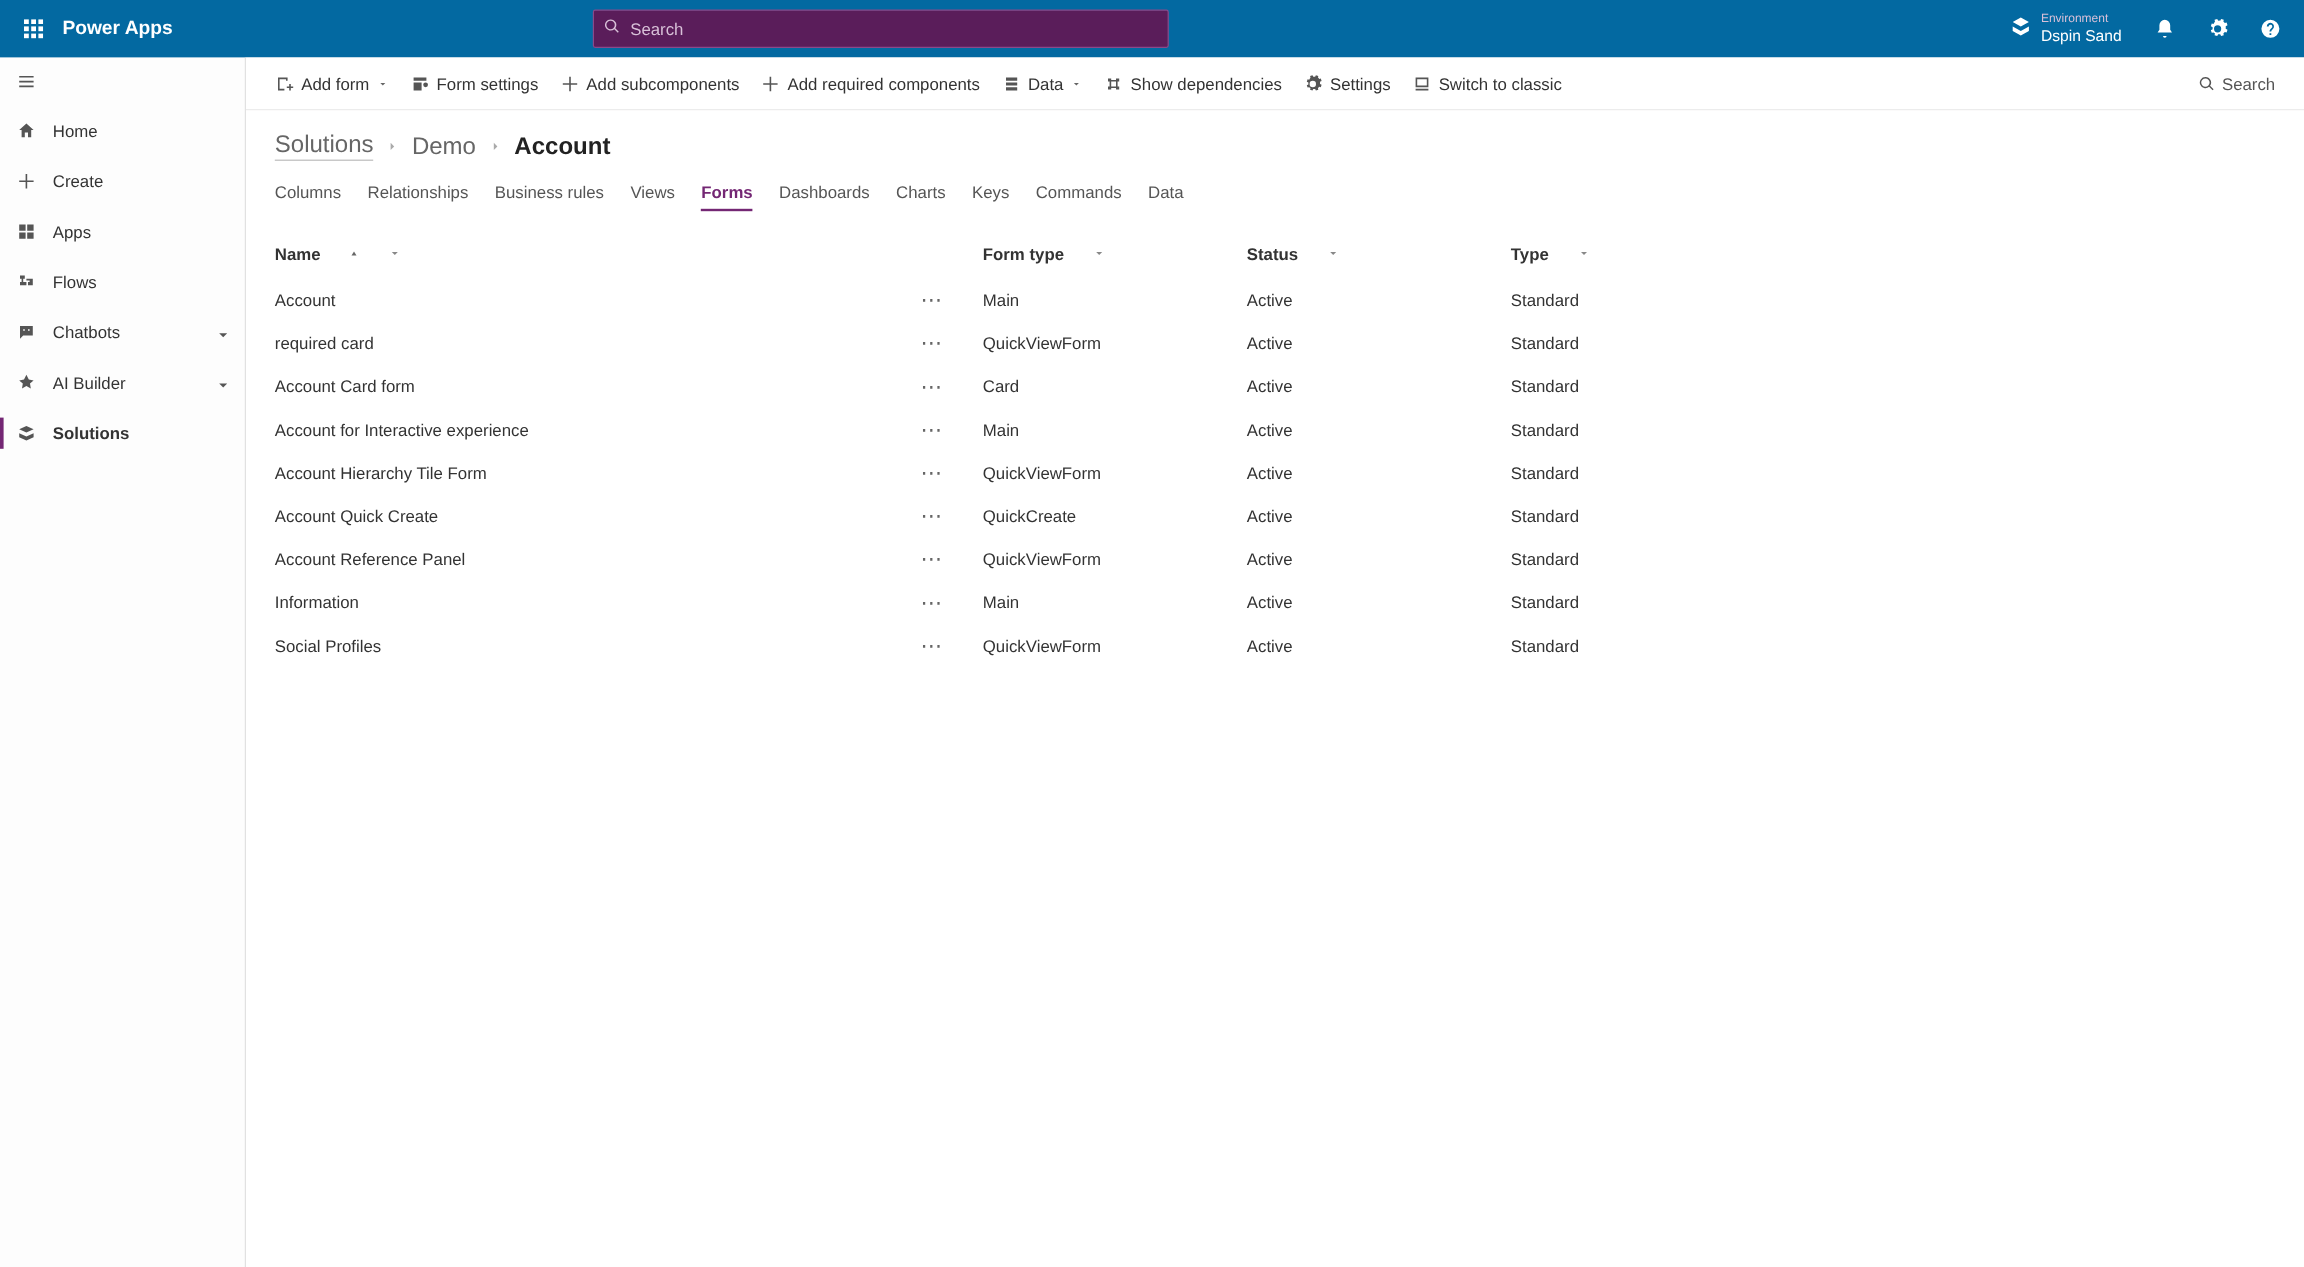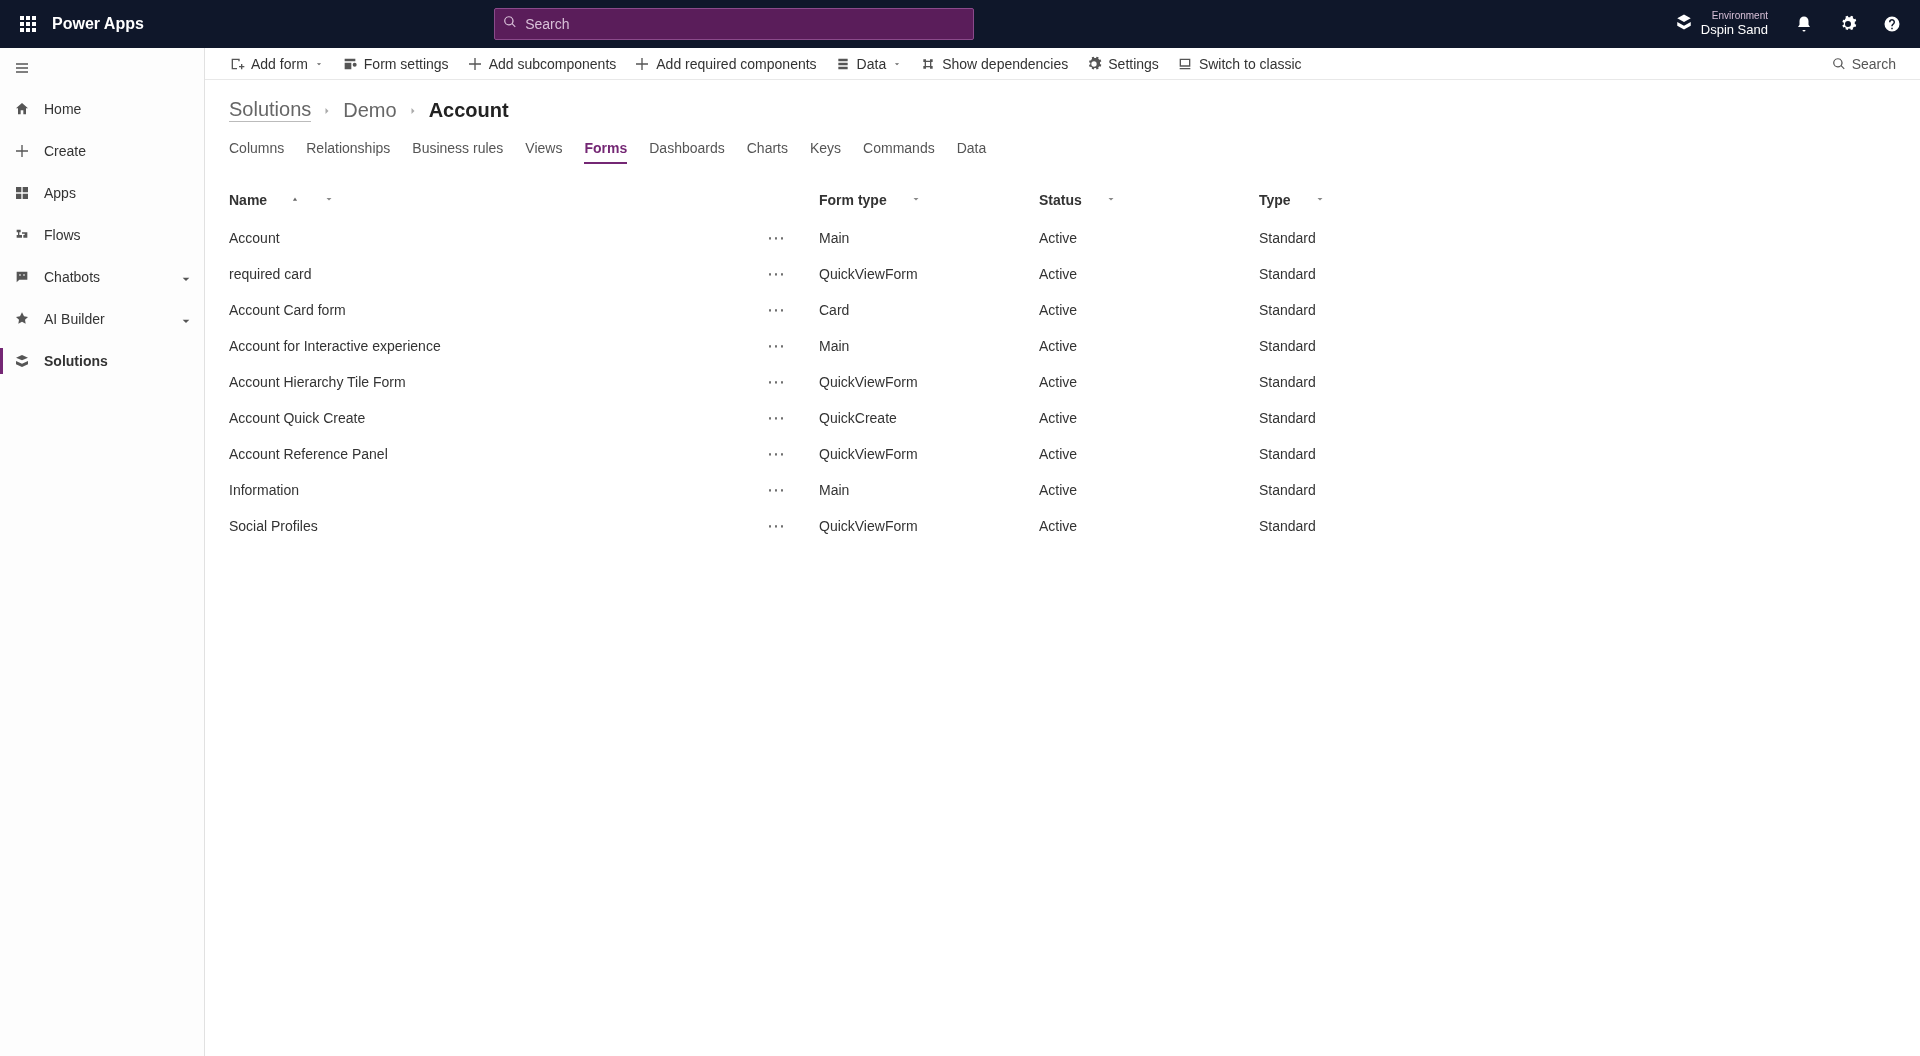--- a/index.html
+++ b/index.html
@@ -1,21 +1,21 @@
 <!DOCTYPE html>
 <html><head>
 <meta charset="utf-8">
 <style>
 * { margin: 0; padding: 0; box-sizing: border-box; font-family: "Segoe UI", -apple-system, sans-serif; }
 body { background: #f8f8f8; overflow: hidden; width: 1920px; height: 1056px; }
 
 
 .top-header {
   height: 48px;
-  background: #0f172a;
+  background: #0369a1;
   display: flex;
   align-items: center;
   color: white;
   padding: 0 8px;
 }
 .waffle {
   width: 40px; height: 40px;
   display: flex; align-items: center; justify-content: center;
   cursor: pointer;
 }
@@ -39,21 +39,21 @@
   background: transparent;
   border: none;
   outline: none;
   color: white;
   font-size: 14px;
   flex: 1;
 }
 .search-box input::placeholder { color: #d8c0d8; }
 .header-right { display: flex; align-items: center; gap: 4px; margin-left: auto; }
 .env-block { display: flex; align-items: center; gap: 8px; margin-right: 12px; cursor: pointer; }
-.env-text { display: flex; flex-direction: column; line-height: 1.2; align-items: flex-end; }
+.env-text { display: flex; flex-direction: column; line-height: 1.2; }
 .env-label { font-size: 10px; color: #d8c0d8; }
 .env-name { font-size: 13px; color: white; }
 .hdr-icon {
   width: 40px; height: 40px;
   display: flex; align-items: center; justify-content: center;
   cursor: pointer;
 }
 .hdr-icon svg { fill: white; }
 
 
@@ -98,21 +98,21 @@
 .nav-item .chevron {
   margin-left: auto;
   width: 12px; height: 12px;
 }
 
 
 .main { flex: 1; display: flex; flex-direction: column; background: #faf9f8; }
 
 
 .cmdbar {
-  height: 32px;
+  height: 44px;
   background: #ffffff;
   border-bottom: 1px solid #e8e8e8;
   display: flex;
   align-items: center;
   padding: 0 16px;
   gap: 2px;
 }
 .cmd {
   display: flex;
   align-items: center;

